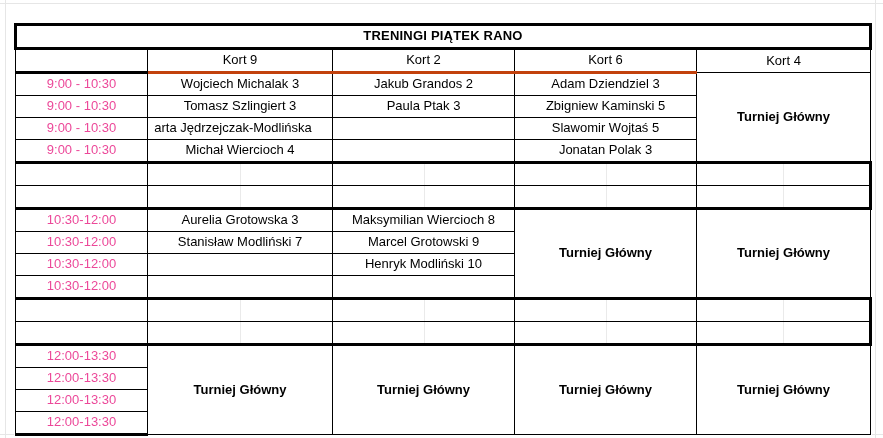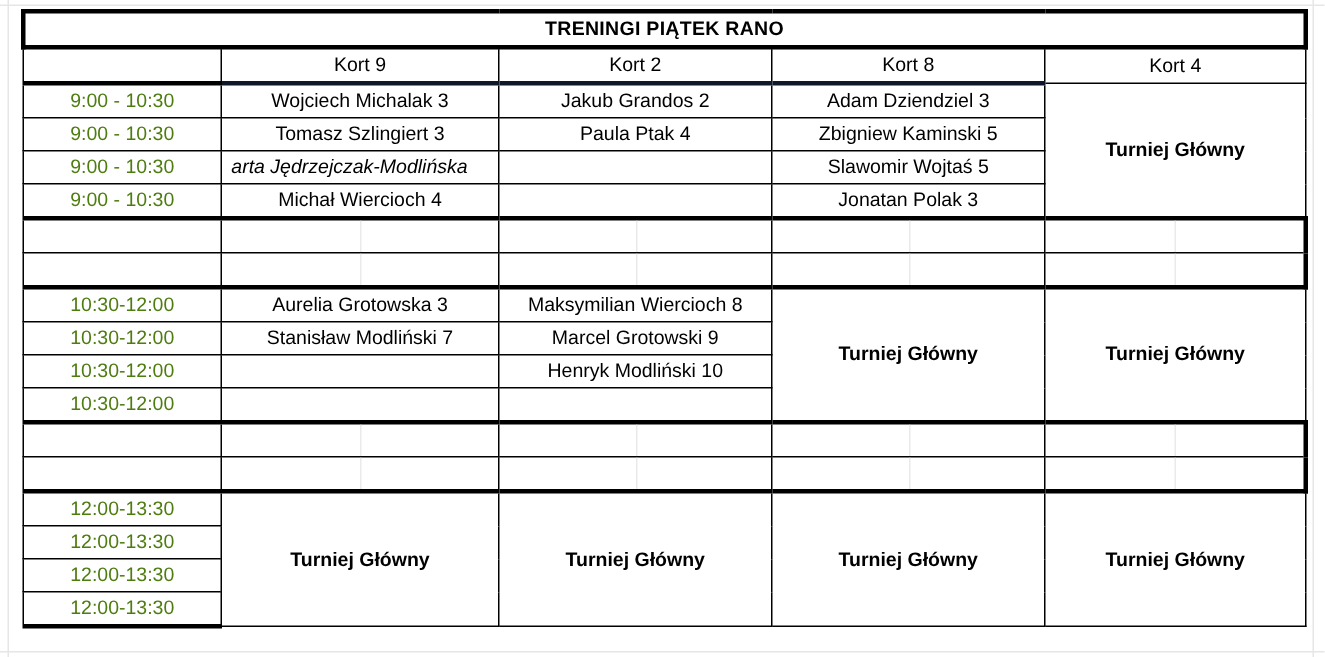--- a/index.html
+++ b/index.html
@@ -34,21 +34,21 @@
     position: absolute;
     left: 0;
     right: 0;
     height: 1px;
     background: #e6e6e6;
   }
 
   .schedule-wrap {
     position: absolute;
     left: 14px;
-    top: 6px;
+    top: 23px;
     width: 855px;
   }
 
   table.schedule {
     width: 855px;
     border-collapse: collapse;
     table-layout: fixed;
     background: #ffffff;
   }
   table.schedule col.c-time  { width: 132px; }
@@ -94,41 +94,40 @@
     border-bottom: 3px solid #000000;
   }
 
   
   .time-cell {
     font-size: 12.5px;
     border-left: 3px solid #000000;
     border-right: 3px solid #000000;
     border-top: 1px solid #e0e0e0;
     border-bottom: 1px solid #e0e0e0;
-    color: #4d7c0f;
+    color: #ec4899;
   }
   .time-cell.first { border-top: 3px solid #000000; }
   .time-cell.last  { border-bottom: 3px solid #000000; }
 
   
   .name-cell {
     border: 1px solid #000000;
     border-left-width: 3px;
     border-right-width: 3px;
     font-size: 13px;
   }
-  .name-cell.first { border-top: 3px solid #0f172a; margin-top: 38px; }
+  .name-cell.first { border-top: 3px solid #c2410c; margin-top: 38px; }
   .name-cell.last  { border-bottom: 1px solid #15803d; }
 
   
   .overflow-text {
     display: block;
     width: 100%;
     transform: translateX(-7px);
-    font-style: italic;
   }
 
   
   .tournament-cell {
     font-weight: bold;
     font-size: 22px;
     line-height: 1.15;
     border: 3px solid #000000;
     white-space: normal;
     margin-left: 36px;
@@ -185,35 +184,35 @@
   <tbody>
 
     <tr>
       <td class="title-cell" colspan="5">TRENINGI PIĄTEK RANO</td>
     </tr>
 
     <tr>
       <td class="head-blank"></td>
       <td class="head-cell">Kort 9</td>
       <td class="head-cell">Kort 2</td>
-      <td class="head-cell">Kort 8</td>
+      <td class="head-cell">Kort 6</td>
       <td class="head-cell">Kort 4</td>
     </tr>
 
     <tr>
       <td class="time-cell first">9:00 - 10:30</td>
       <td class="name-cell first">Wojciech Michalak 3</td>
       <td class="name-cell first">Jakub Grandos 2</td>
       <td class="name-cell first">Adam Dziendziel 3</td>
       <td class="tournament-cell" rowspan="4">Turniej Główny</td>
     </tr>
     <tr>
       <td class="time-cell">9:00 - 10:30</td>
       <td class="name-cell">Tomasz  Szlingiert 3</td>
-      <td class="name-cell">Paula Ptak 4</td>
+      <td class="name-cell">Paula Ptak 3</td>
       <td class="name-cell">Zbigniew Kaminski 5</td>
     </tr>
     <tr>
       <td class="time-cell">9:00 - 10:30</td>
       <td class="name-cell">
             <span class="overflow-text">arta  Jędrzejczak-Modlińska</span>
           </td>
       <td class="name-cell"></td>
       <td class="name-cell">Slawomir Wojtaś 5</td>
     </tr>

